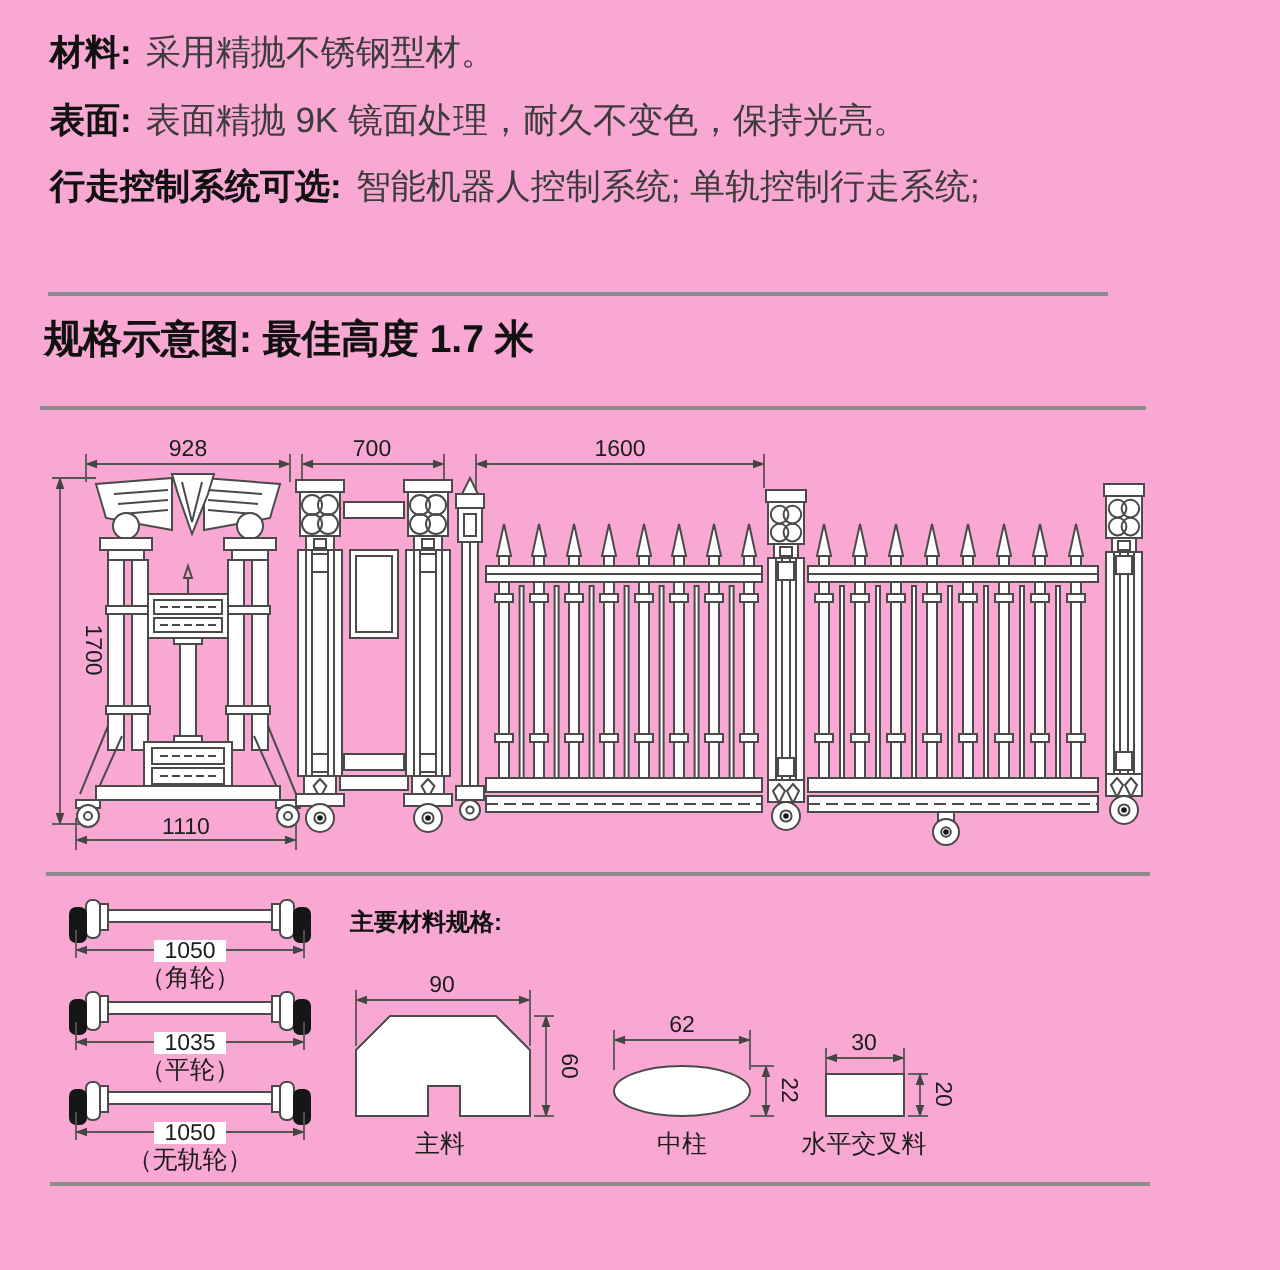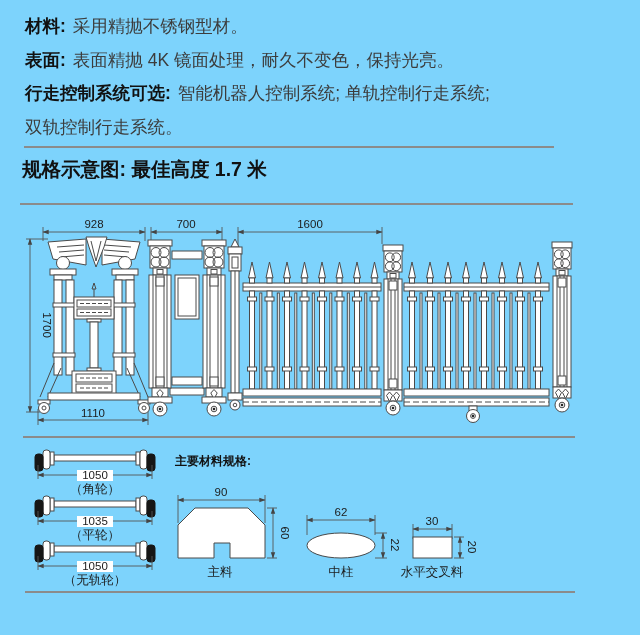--- a/index.html
+++ b/index.html
@@ -1,16 +1,16 @@
 <!DOCTYPE html>
 <html><head>
 <meta charset="utf-8">
 <style>
   html,body{margin:0;padding:0;background:#fff;}
-  #page{position:relative;width:640px;height:635px;background:#7dd3fc;overflow:hidden;
+  #page{position:relative;width:640px;height:635px;background:#f9a8d4;overflow:hidden;
         font-family:"Liberation Sans",sans-serif;color:#222;}
   .spec-block{position:absolute;left:25px;top:10px;width:600px;}
   .spec-row{font-size:17.5px;line-height:33.5px;color:#3c3c3c;white-space:nowrap;}
   .spec-row b{color:#111;font-weight:bold;margin-right:7px;}
   .hrule{position:absolute;height:2px;background:#8b8b8b;}
   #rule1{left:24px;top:146px;width:530px;}
   #rule2{left:20px;top:203px;width:553px;}
   #rule3{left:23px;top:436px;width:552px;}
   #rule4{left:25px;top:591px;width:550px;}
   .section-heading{position:absolute;left:22px;top:156px;font-size:19.5px;font-weight:bold;color:#111;}
@@ -24,23 +24,22 @@
   .dim{stroke:#555;stroke-width:0.9;fill:none;}
   .blk{fill:#161616;stroke:#161616;}
 </style>
 </head>
 <body>
 
 <div id="page">
 
   <div class="spec-block">
     <div class="spec-row"><b>材料:</b><span>采用精抛不锈钢型材。</span></div>
-    <div class="spec-row"><b>表面:</b><span>表面精抛 4K 镜面处理，耐久不变色，保持光亮。</span></div>
+    <div class="spec-row"><b>表面:</b><span>表面精抛 9K 镜面处理，耐久不变色，保持光亮。</span></div>
     <div class="spec-row"><b>行走控制系统可选:</b><span>智能机器人控制系统; 单轨控制行走系统;</span></div>
-    <div class="spec-row"><span>双轨控制行走系统。</span></div>
   </div>
 
   <div class="hrule" id="rule1"></div>
   <div class="section-heading">规格示意图: 最佳高度 1.7 米</div>
   <div class="hrule" id="rule2"></div>
 
   <svg style="left:0;top:213px" width="640" height="222" viewBox="0 0 640 222">
     <defs>
       <marker id="arr" viewBox="0 0 10 10" refX="9" refY="5" markerWidth="7" markerHeight="7" orient="auto-start-reverse">
         <path d="M0,1.5 L10,5 L0,8.5 z" fill="#444"></path>

